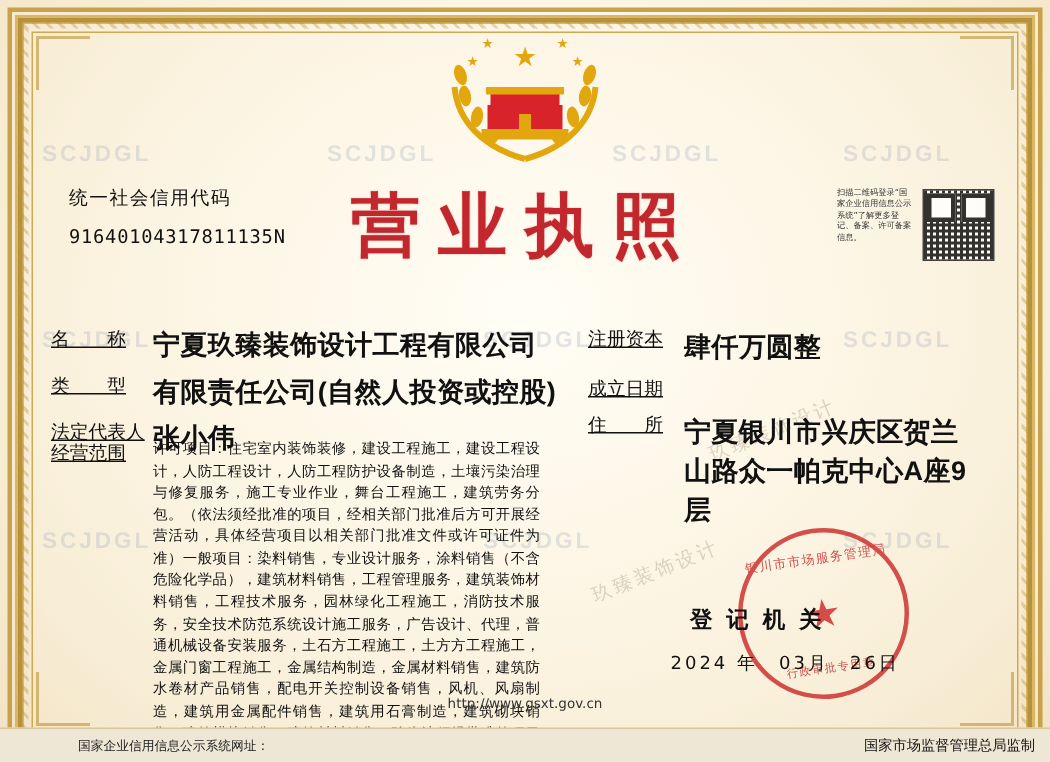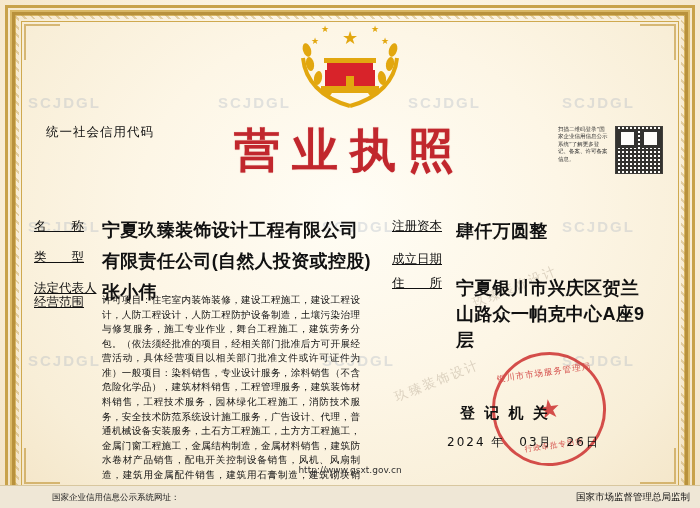--- a/index.html
+++ b/index.html
@@ -397,20 +397,21 @@
       <text x="24" y="30" font-size="9" fill="#e2a70f" text-anchor="middle">★</text>
       <text x="84" y="18" font-size="9" fill="#e2a70f" text-anchor="middle">★</text>
       <text x="94" y="30" font-size="9" fill="#e2a70f" text-anchor="middle">★</text>
     </svg>
   </div>
 
   <div class="title">营业执照</div>
 
   <div class="credit-block">
     <div class="credit-label">统一社会信用代码</div>
+    <div class="credit-value">91640104317811135N</div>
   </div>
 
   <div class="qr-wrap">
     <div class="qr-note">扫描二维码登录“国家企业信用信息公示系统”了解更多登记、备案、许可备案信息。</div>
     <div class="qr"></div>
   </div>
 
   <div class="col-left">
     <div class="row">
       <span class="lbl">名　　称</span>

